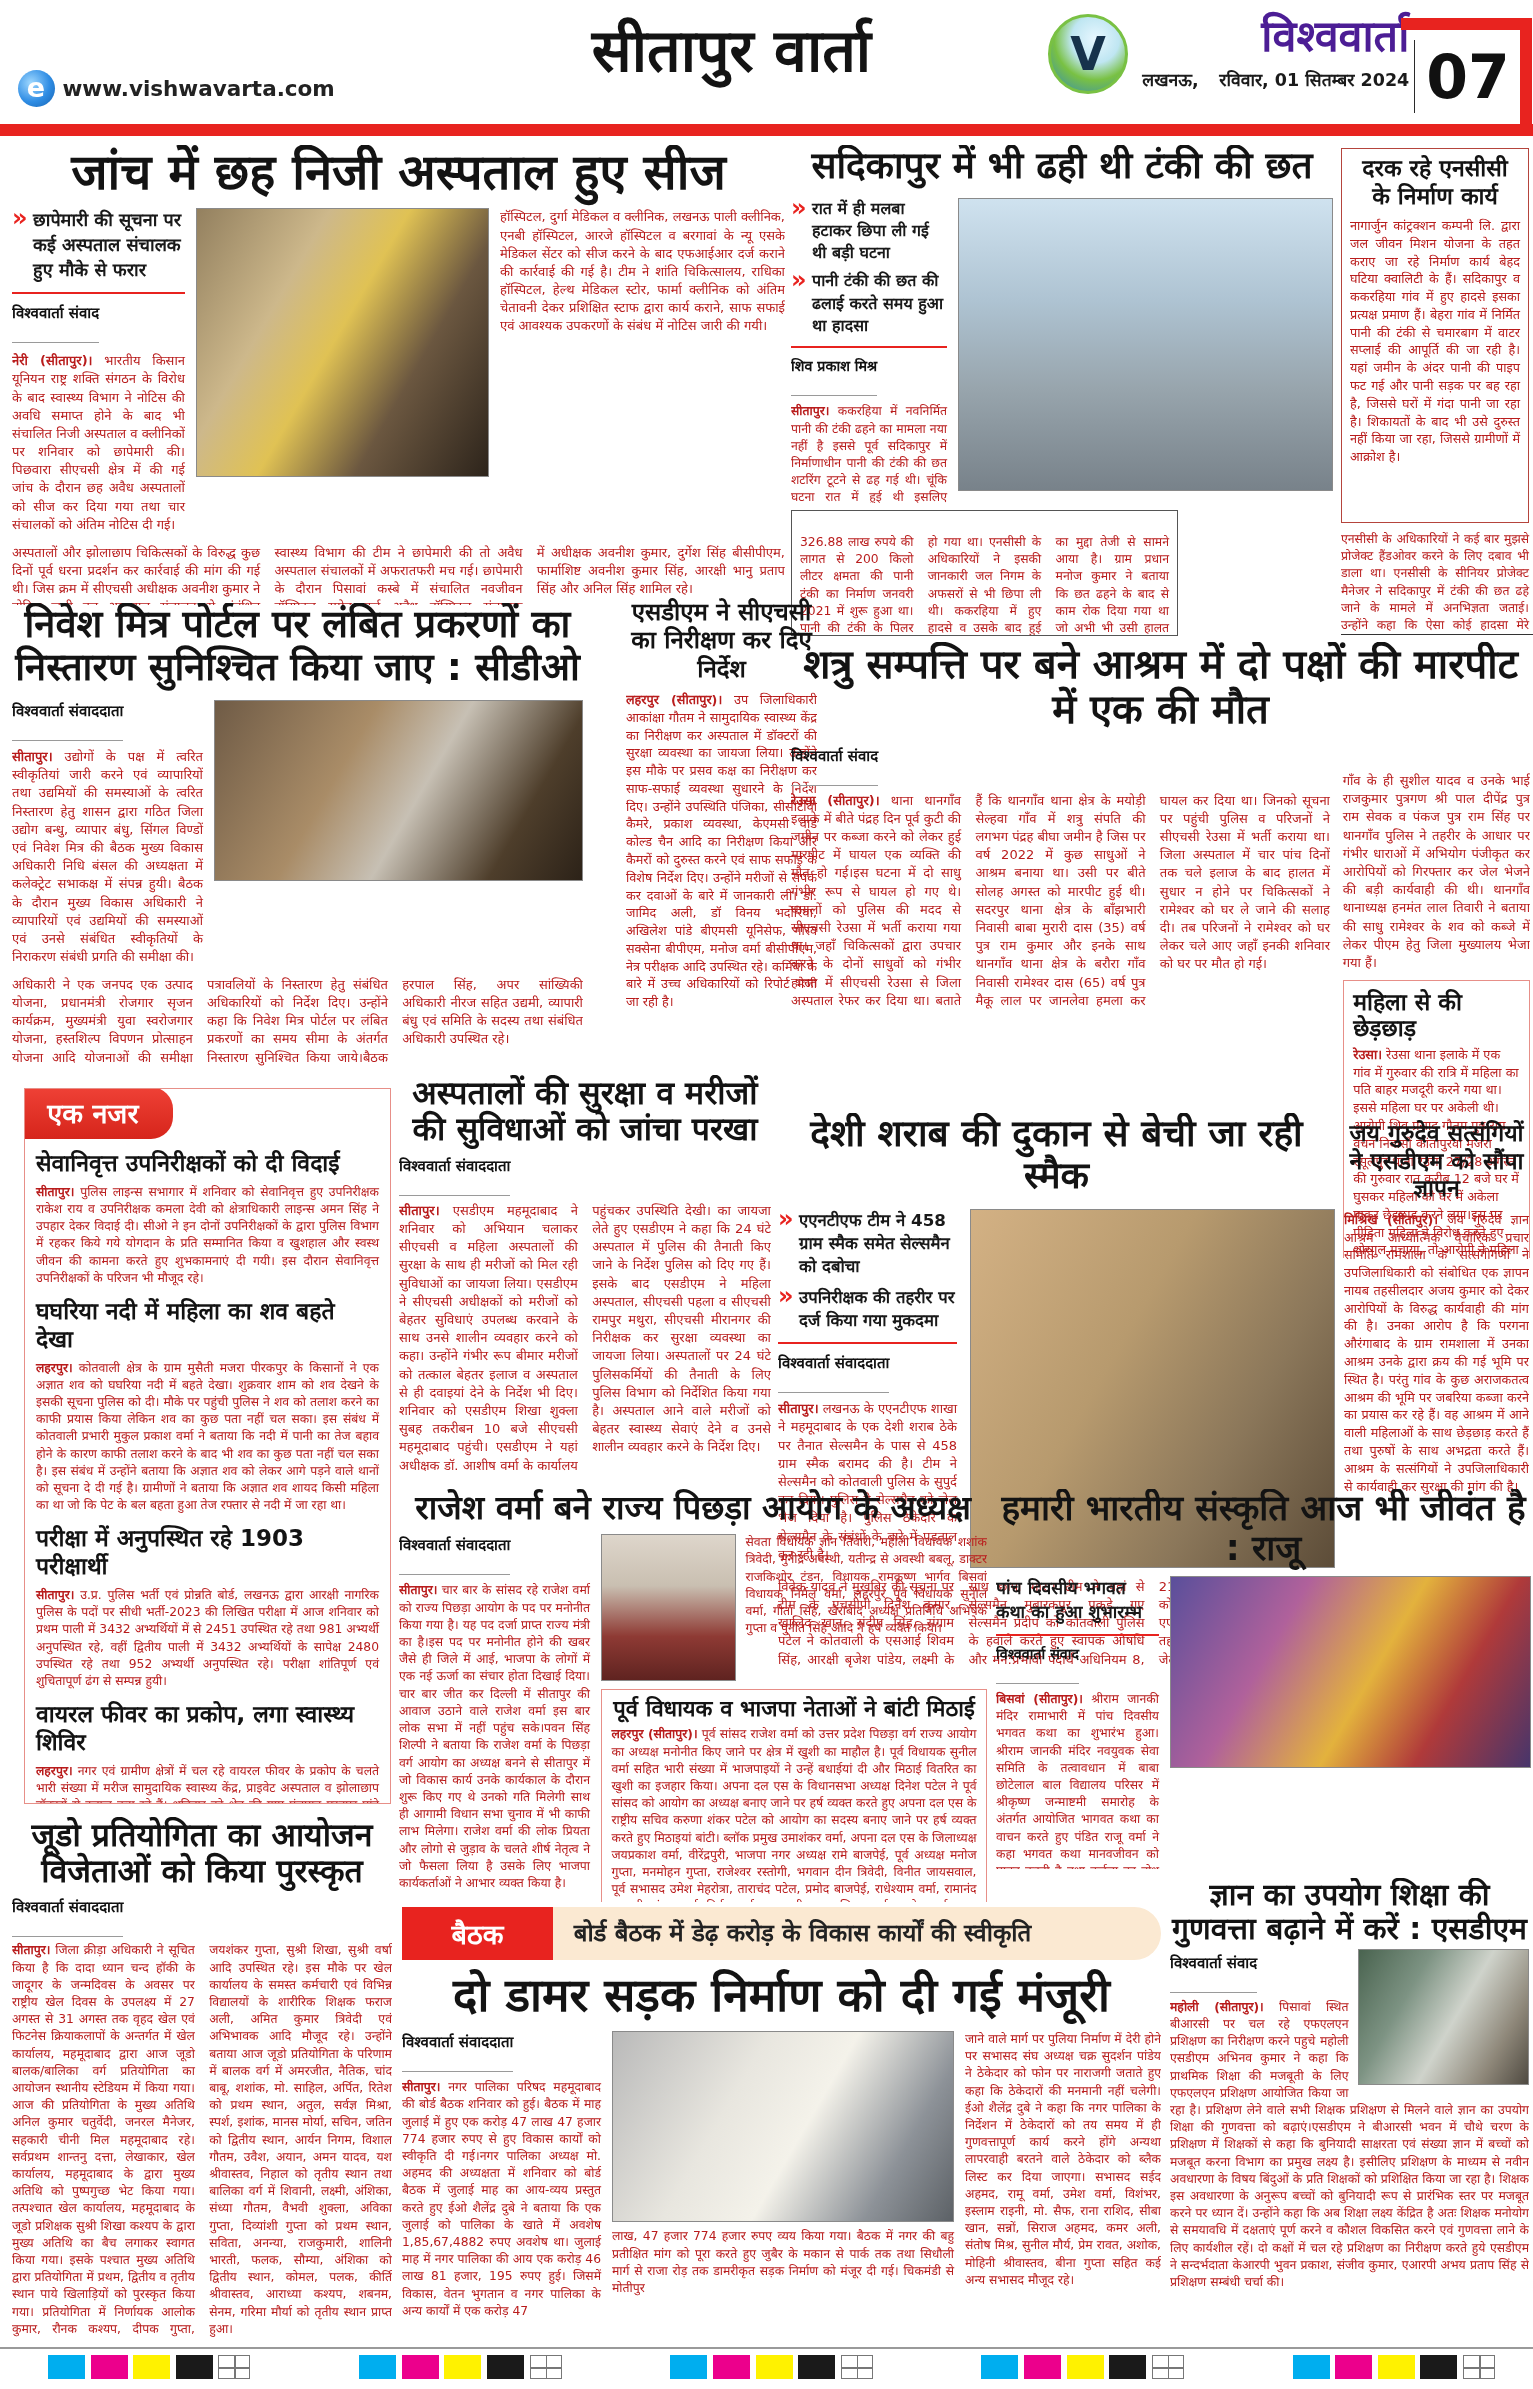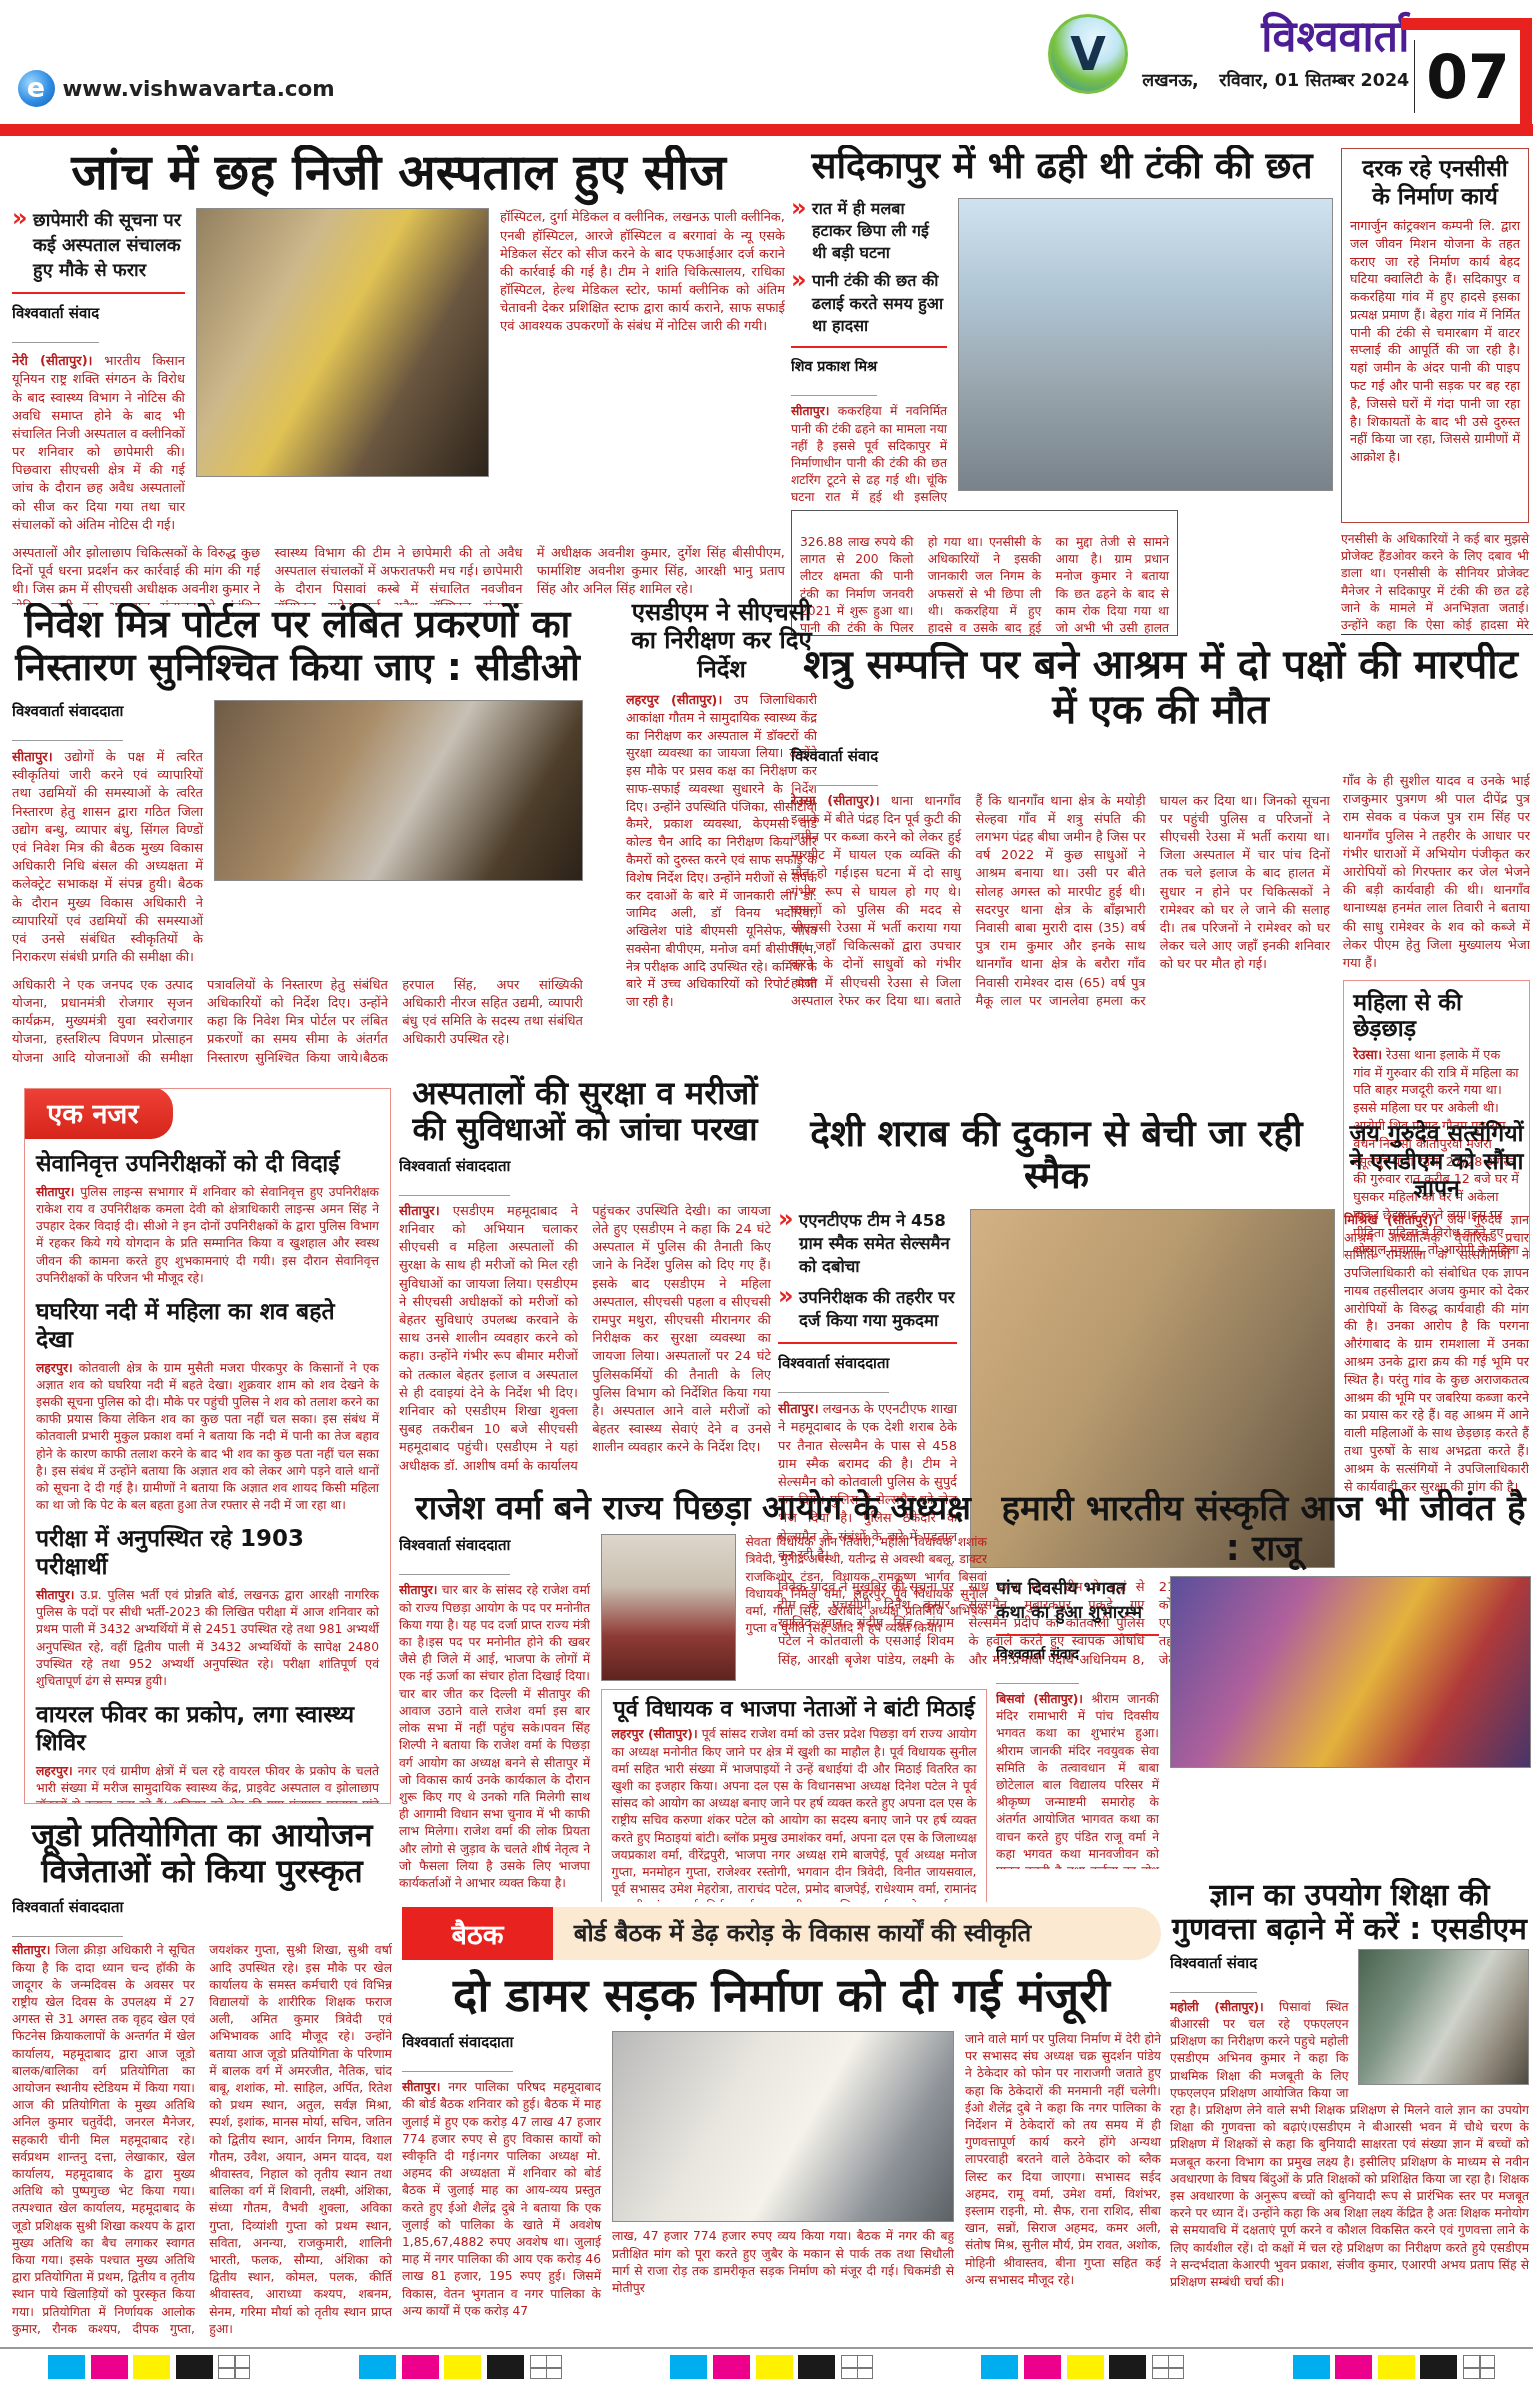--- a/index.html
+++ b/index.html
@@ -55,20 +55,21 @@
 </style>
 </head>
 <body>
 
 <div id="page">
 
   <div class="abs flex" style="left:17.5px;top:70px;align-items:center;">
     <div class="ie-icon">e</div>
     <div class="site">www.vishwavarta.com</div>
   </div>
+  <div class="abs hl" style="left:477px;top:17.5px;width:509px;font-size:59px;">सीतापुर वार्ता</div>
   <div class="abs flex" style="left:1048px;top:14.3px;">
     <div class="vlogo">V</div>
     <div style="margin-left:14.3px;">
       <div style="font-size:43px;font-weight:800;color:#4c1d95;line-height:1.05;text-align:right;">विश्ववार्ता</div>
       <div class="flex" style="margin-top:8px;gap:20.7px;">
         <span style="font-size:17.5px;font-weight:700;">लखनऊ,</span>
         <span style="font-size:17.5px;font-weight:700;">रविवार, 01 सितम्बर 2024</span>
       </div>
     </div>
   </div>

